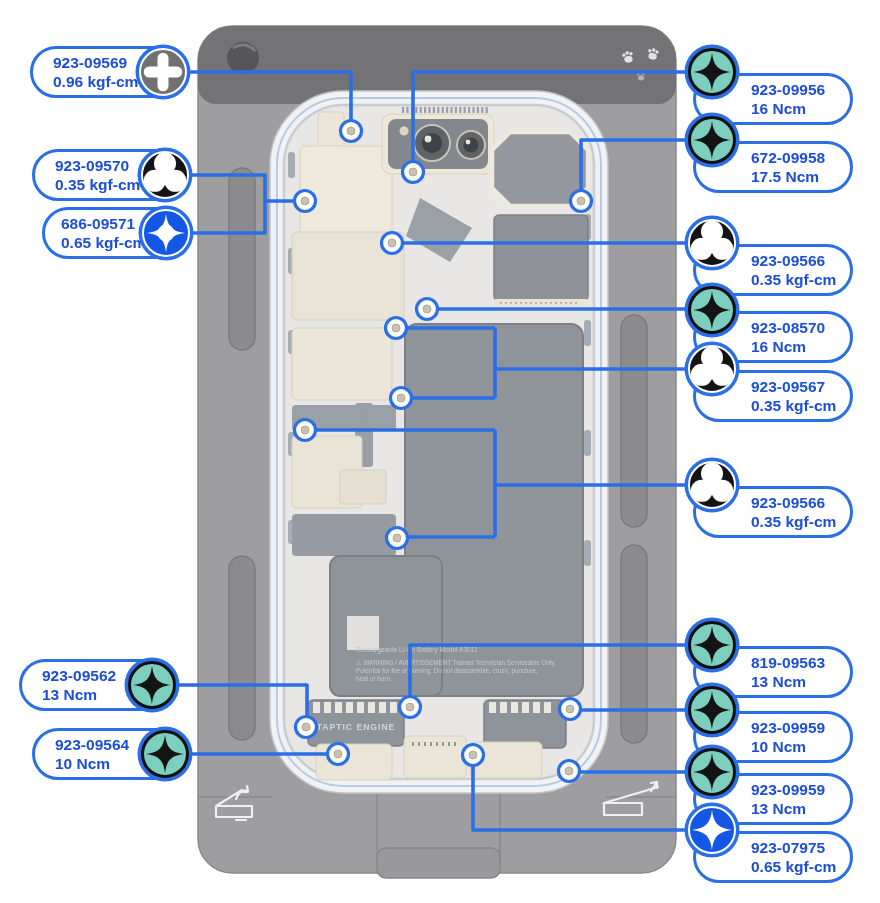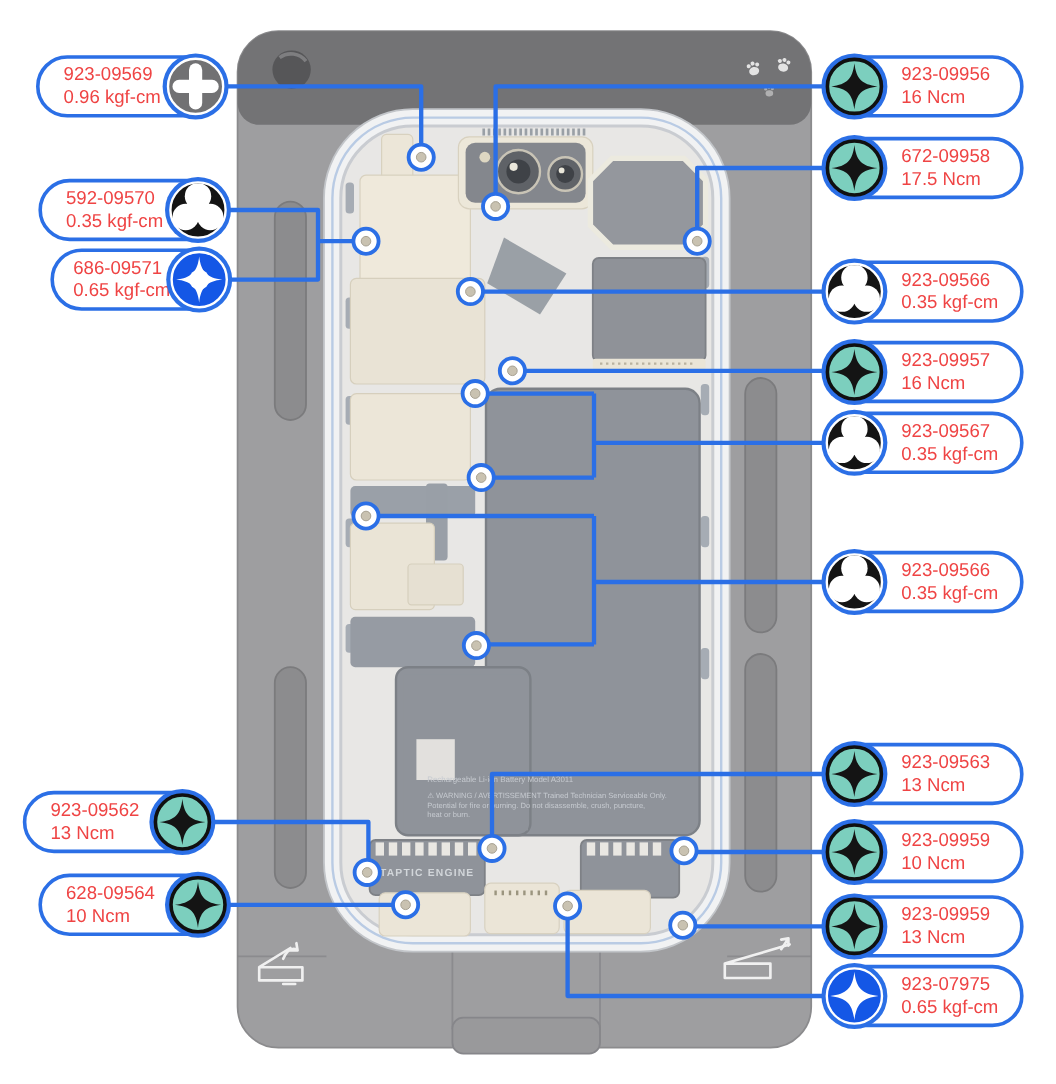--- a/index.html
+++ b/index.html
@@ -4,23 +4,23 @@
 <style>
   :root{ --blue:#2b6fe6; }
   html,body{margin:0;padding:0;background:#ffffff;}
   body{width:880px;height:903px;position:relative;overflow:hidden;
        font-family:"Liberation Sans", sans-serif;}
   #scene{position:absolute;left:0;top:0;width:880px;height:903px;z-index:1;}
   .callout{position:absolute;height:52px;z-index:3;}
   .pill{box-sizing:border-box;width:100%;height:100%;background:#fff;
         border:3.5px solid var(--blue);border-radius:28px;
         display:flex;flex-direction:column;justify-content:center;}
-  .pill .l1,.pill .l2{font-size:15.5px;font-weight:400;color:#ef4444;line-height:19.5px;white-space:nowrap;}
+  .pill .l1,.pill .l2{font-size:15.5px;font-weight:700;color:#1d4ed8;line-height:19.5px;white-space:nowrap;}
   .cl-left .pill{padding-left:20px;}
-  .cl-right .pill{padding-left:55px;}
+  .cl-right .pill{padding-left:55px;margin-top:27px;}
   .icon{position:absolute;width:44px;height:44px;border-radius:50%;top:50%;
         transform:translateY(-50%);box-sizing:content-box;}
   .cl-left .icon{right:-5px;}
   .cl-right .icon{left:-5px;}
   .icon svg{position:absolute;left:0;top:0;width:100%;height:100%;}
   .icon.teal {background:#7ccfbe;border:3px solid #101010;box-shadow:0 0 0 3.5px var(--blue);width:42px;height:42px;}
   .icon.black{background:#141414;border:2.5px solid #ffffff;box-shadow:0 0 0 3.5px var(--blue);}
   .icon.blue {background:#1457e6;border:2.5px solid #ffffff;box-shadow:0 0 0 3.5px var(--blue);}
   .icon.gray {background:#717173;border:2.5px solid #ffffff;box-shadow:0 0 0 3.5px var(--blue);}
   text{font-family:"Liberation Sans", sans-serif;}
@@ -245,21 +245,21 @@
         <g fill="#ffffff">
           <rect x="-3" y="-10.5" width="6" height="21" rx="3"></rect>
           <rect x="-10.5" y="-3" width="21" height="6" rx="3"></rect>
         </g>
       </svg>
   </div>
 </div>
 
 <div class="callout cl-left" style="left:32px;top:149px;width:152px">
   <div class="pill">
-    <div class="l1">592-09570</div>
+    <div class="l1">923-09570</div>
     <div class="l2">0.35 kgf-cm</div>
   </div>
   <div class="icon black">
     <svg viewBox="-12 -12 24 24">
         <g fill="#ffffff">
           <circle cx="0" cy="0" r="5.5"></circle>
           <circle cx="0" cy="-6.3" r="6"></circle>
           <circle cx="-5.6" cy="3.2" r="6"></circle>
           <circle cx="5.6" cy="3.2" r="6"></circle>
         </g>
@@ -289,21 +289,21 @@
   </div>
   <div class="icon teal">
     <svg viewBox="-12 -12 24 24">
         <path fill="#141414" d="M0,-11 C0.9,-3.5 3.5,-0.9 11,0 C3.5,0.9 0.9,3.5 0,11 C-0.9,3.5 -3.5,0.9 -11,0 C-3.5,-0.9 -0.9,-3.5 0,-11 Z"></path>
       </svg>
   </div>
 </div>
 
 <div class="callout cl-left" style="left:32px;top:728px;width:152px">
   <div class="pill">
-    <div class="l1">628-09564</div>
+    <div class="l1">923-09564</div>
     <div class="l2">10 Ncm</div>
   </div>
   <div class="icon teal">
     <svg viewBox="-12 -12 24 24">
         <path fill="#141414" d="M0,-11 C0.9,-3.5 3.5,-0.9 11,0 C3.5,0.9 0.9,3.5 0,11 C-0.9,3.5 -3.5,0.9 -11,0 C-3.5,-0.9 -0.9,-3.5 0,-11 Z"></path>
       </svg>
   </div>
 </div>
 
 <div class="callout cl-right" style="left:693px;top:46px;width:160px">
@@ -342,21 +342,21 @@
           <circle cx="0" cy="-6.3" r="6"></circle>
           <circle cx="-5.6" cy="3.2" r="6"></circle>
           <circle cx="5.6" cy="3.2" r="6"></circle>
         </g>
       </svg>
   </div>
 </div>
 
 <div class="callout cl-right" style="left:693px;top:284px;width:160px">
   <div class="pill">
-    <div class="l1">923-09957</div>
+    <div class="l1">923-08570</div>
     <div class="l2">16 Ncm</div>
   </div>
   <div class="icon teal">
     <svg viewBox="-12 -12 24 24">
         <path fill="#141414" d="M0,-11 C0.9,-3.5 3.5,-0.9 11,0 C3.5,0.9 0.9,3.5 0,11 C-0.9,3.5 -3.5,0.9 -11,0 C-3.5,-0.9 -0.9,-3.5 0,-11 Z"></path>
       </svg>
   </div>
 </div>
 
 <div class="callout cl-right" style="left:693px;top:343px;width:160px">
@@ -388,21 +388,21 @@
           <circle cx="0" cy="-6.3" r="6"></circle>
           <circle cx="-5.6" cy="3.2" r="6"></circle>
           <circle cx="5.6" cy="3.2" r="6"></circle>
         </g>
       </svg>
   </div>
 </div>
 
 <div class="callout cl-right" style="left:693px;top:619px;width:160px">
   <div class="pill">
-    <div class="l1">923-09563</div>
+    <div class="l1">819-09563</div>
     <div class="l2">13 Ncm</div>
   </div>
   <div class="icon teal">
     <svg viewBox="-12 -12 24 24">
         <path fill="#141414" d="M0,-11 C0.9,-3.5 3.5,-0.9 11,0 C3.5,0.9 0.9,3.5 0,11 C-0.9,3.5 -3.5,0.9 -11,0 C-3.5,-0.9 -0.9,-3.5 0,-11 Z"></path>
       </svg>
   </div>
 </div>
 
 <div class="callout cl-right" style="left:693px;top:684px;width:160px">

